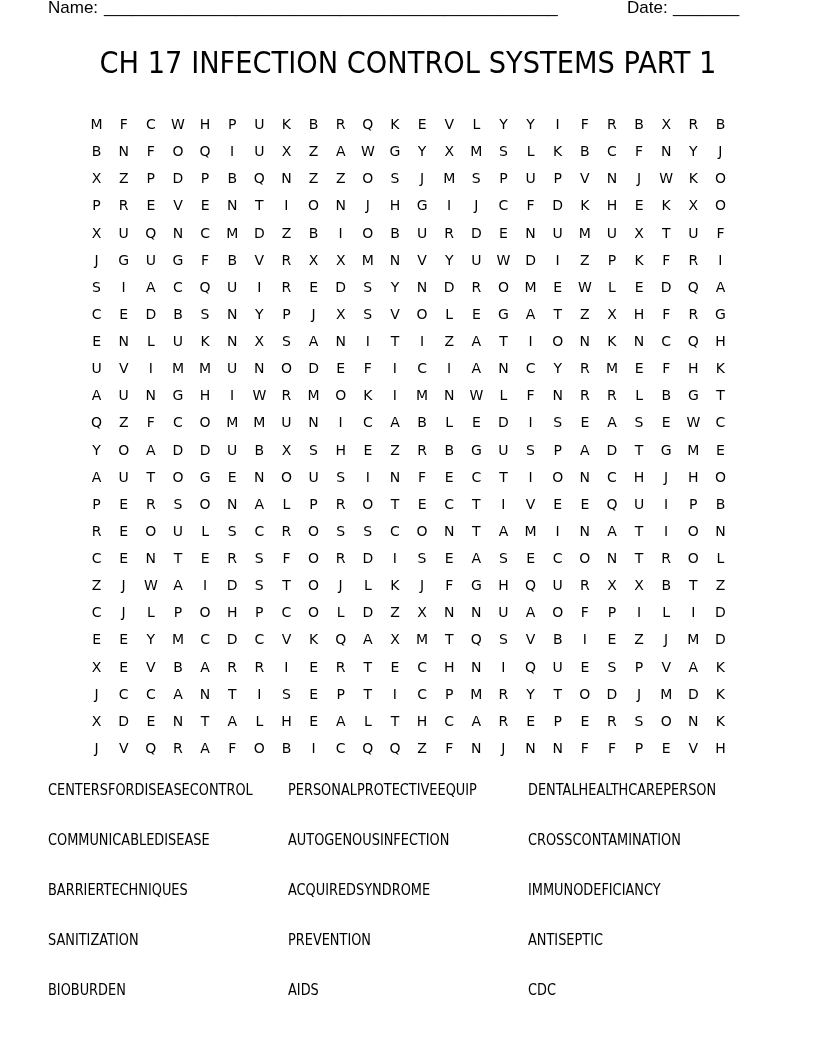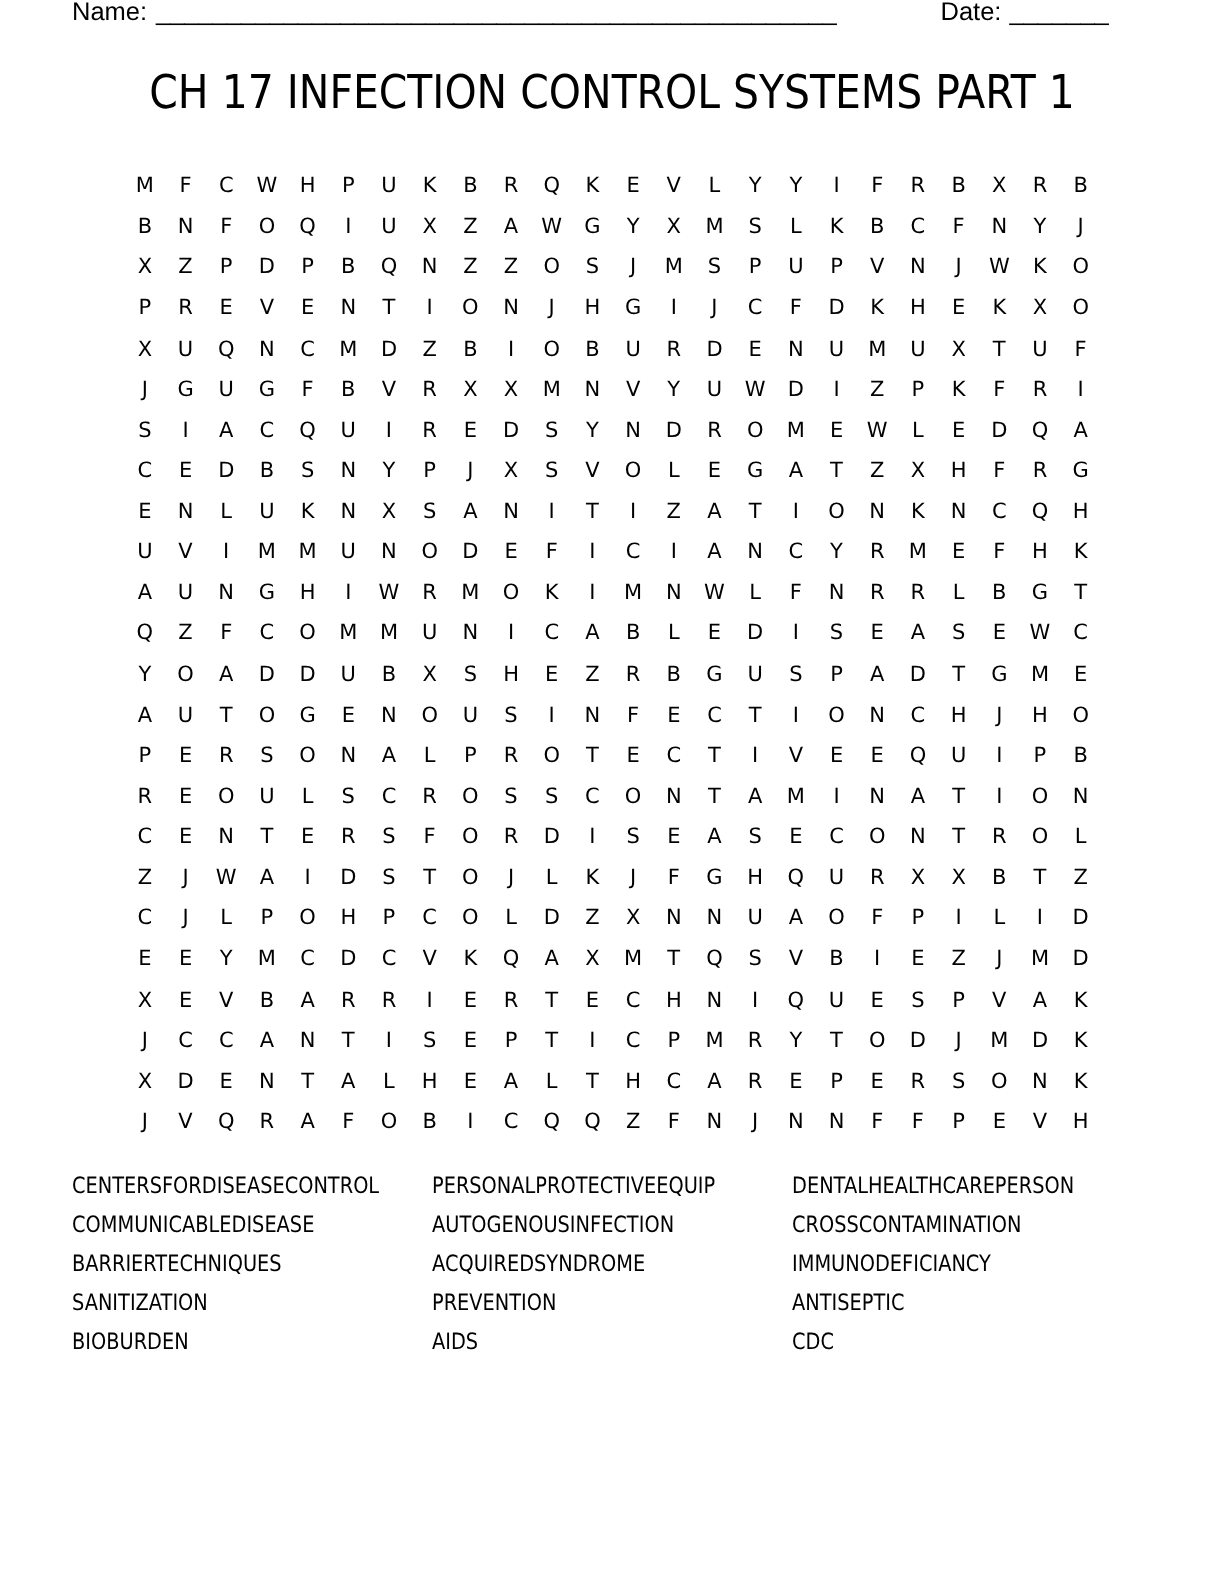--- a/index.html
+++ b/index.html
@@ -8,21 +8,21 @@
   .header .name-label { position: absolute; left: 0; top: 0; white-space: nowrap; }
   .header .name-line { position: absolute; left: 56px; top: 0; white-space: nowrap; }
   .header .date-label { position: absolute; left: 579px; top: 0; white-space: nowrap; }
   .header .date-line { position: absolute; left: 625px; top: 0; white-space: nowrap; }
   .title { position: absolute; top: 44px; left: 0; width: 816px; text-align: center;
     font-family: "DejaVu Sans", sans-serif; font-size: 31px; letter-spacing: 0px; transform: scaleX(0.88); transform-origin: 408px 0; }
   .grid { position: absolute; top: 114px; left: 83px; }
   .grid-row { height: 27.13px; display: flex; }
   .cell { width: 27.13px; text-align: center; font-family: "DejaVu Sans", sans-serif; font-size: 14px; line-height: 20px; }
   .words { position: absolute; top: 780px; left: 48px; width: 740px;
-    display: grid; grid-template-columns: 240px 240px 240px; row-gap: 6px; }
+    display: grid; grid-template-columns: 240px 240px 240px; row-gap: 30px; }
   .word { font-family: "DejaVu Sans", sans-serif; font-size: 15px; line-height: 20px; white-space: nowrap;
     transform: scaleX(0.86); transform-origin: 0 0; }
 </style>
 </head>
 <body>
 
 <div class="header">
   <span class="name-label">Name:</span>
   <span class="name-line">________________________________________________</span>
   <span class="date-label">Date:</span>

